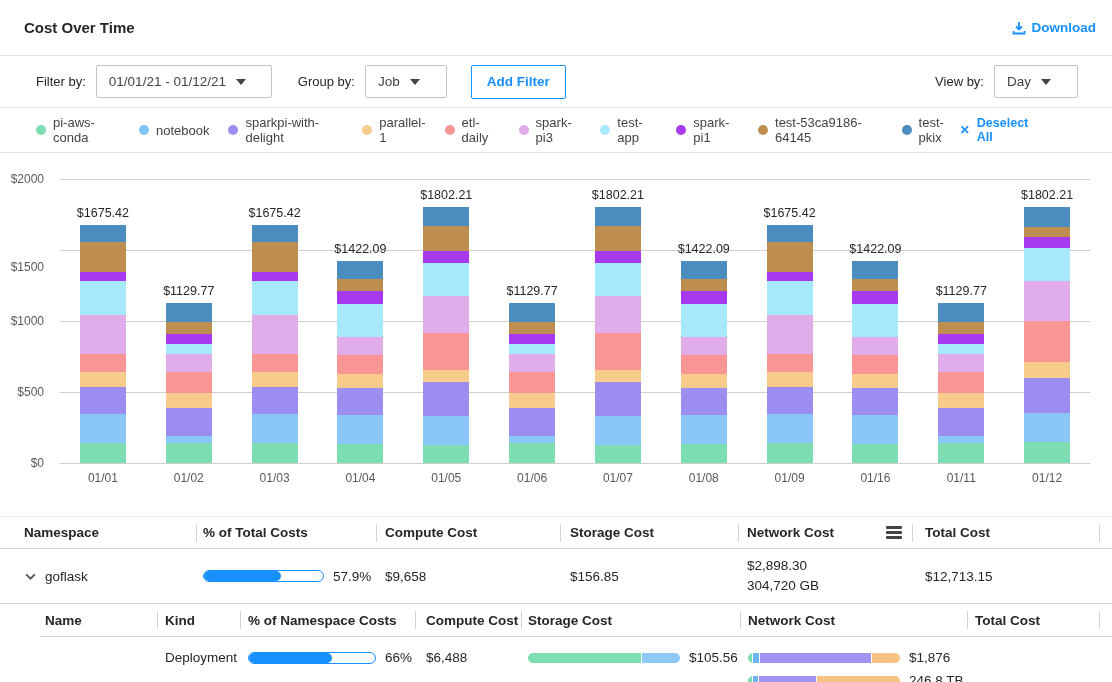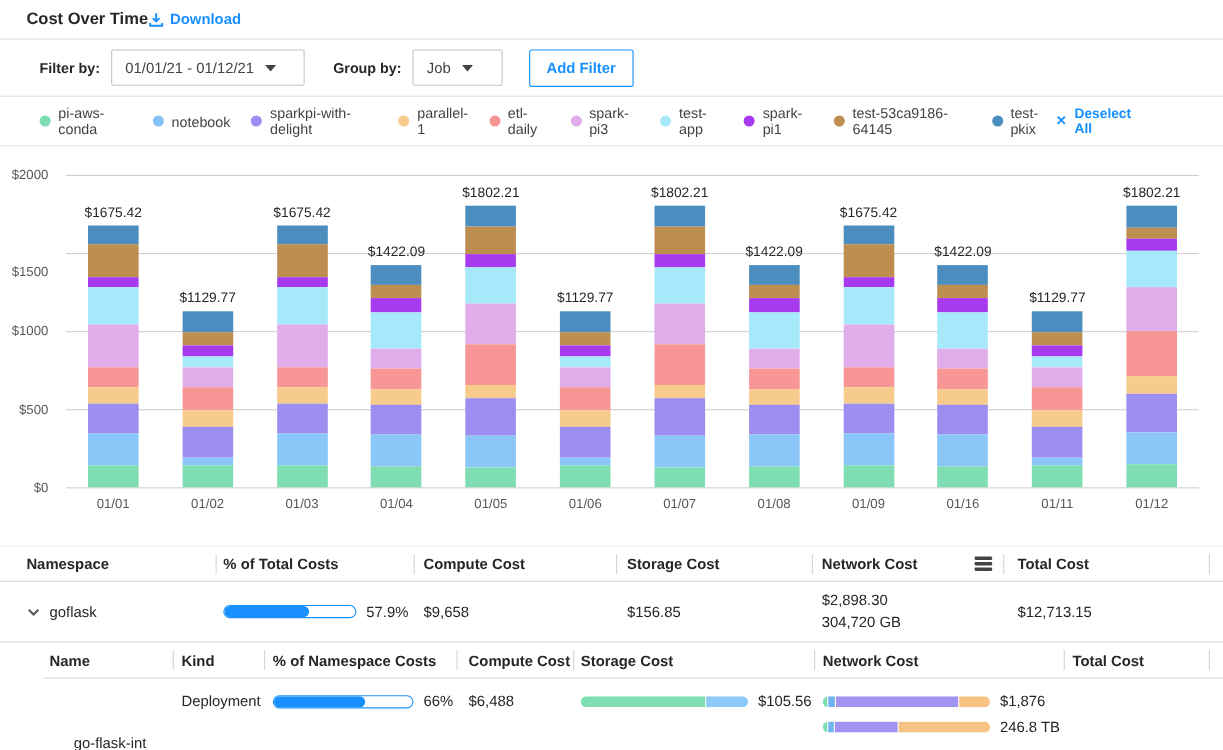--- a/index.html
+++ b/index.html
@@ -1,29 +1,29 @@
 <!DOCTYPE html>
 <html><head>
 <meta charset="utf-8">
 <style>
   * { margin:0; padding:0; box-sizing:border-box; }
   html,body { width:1112px; height:682px; overflow:hidden; background:#fff;
     font-family:"Liberation Sans", sans-serif; color:#262626; }
 
   
-  .page-header { height:36px; display:flex; align-items:center; 
-    padding:0 27px 0 24px; border-bottom:1px solid #e2e2e2; }
+  .page-header { height:56px; display:flex; align-items:center; justify-content:space-between;
+    padding:0 16px 0 24px; border-bottom:1px solid #e2e2e2; }
   .title { font-size:15px; font-weight:bold; }
   .download { display:flex; align-items:center; gap:6px; color:#1890ff; font-weight:bold;
     font-size:13.5px; cursor:pointer; }
 
   
   .filter-bar { height:52px; display:flex; align-items:center; padding:0 34px 0 36px;
     border-bottom:1px solid #e2e2e2; font-size:13px; }
-  .flabel { font-weight:bold; margin-right:10px; white-space:nowrap; }
+  .flabel { font-weight:normal; margin-right:10px; white-space:nowrap; }
   .dropdown { border:1px solid #c4c4c4; border-radius:2px; height:33px; display:flex;
     align-items:center; padding:0 26px 0 12px; gap:10px; font-size:13.5px; color:#434343;
     cursor:pointer; background:#fff; white-space:nowrap; }
   .dd-date { width:176px; justify-content:space-between; }
   .caret { width:0; height:0; border-left:5px solid transparent; border-right:5px solid transparent;
     border-top:6px solid #434343; }
   .group-label { margin-left:26px; }
   .add-filter { margin-left:24px; height:34px; padding:0 15px; border:1.5px solid #1890ff;
     border-radius:2px; color:#1890ff; font-weight:bold; font-size:13.5px; background:#fff; cursor:pointer; }
   .view-by { margin-left:auto; display:flex; align-items:center; }
@@ -109,20 +109,27 @@
   <div class="dropdown dd-date">
     <span>01/01/21 - 01/12/21</span>
     <span class="caret"></span>
   </div>
   <span class="flabel group-label">Group by:</span>
   <div class="dropdown">
     <span>Job</span>
     <span class="caret"></span>
   </div>
   <button class="add-filter">Add Filter</button>
+  <div class="view-by">
+    <span class="flabel">View by:</span>
+    <div class="dropdown">
+      <span>Day</span>
+      <span class="caret"></span>
+    </div>
+  </div>
 </div>
 
 <div class="legend-bar">
   <div class="legend-items">
       <div class="legend-item">
         <div class="dot" style="background: rgb(126, 221, 178);"></div>
         <div>pi-aws-conda</div>
       </div>
       <div class="legend-item">
         <div class="dot" style="background: rgb(130, 194, 246);"></div>

